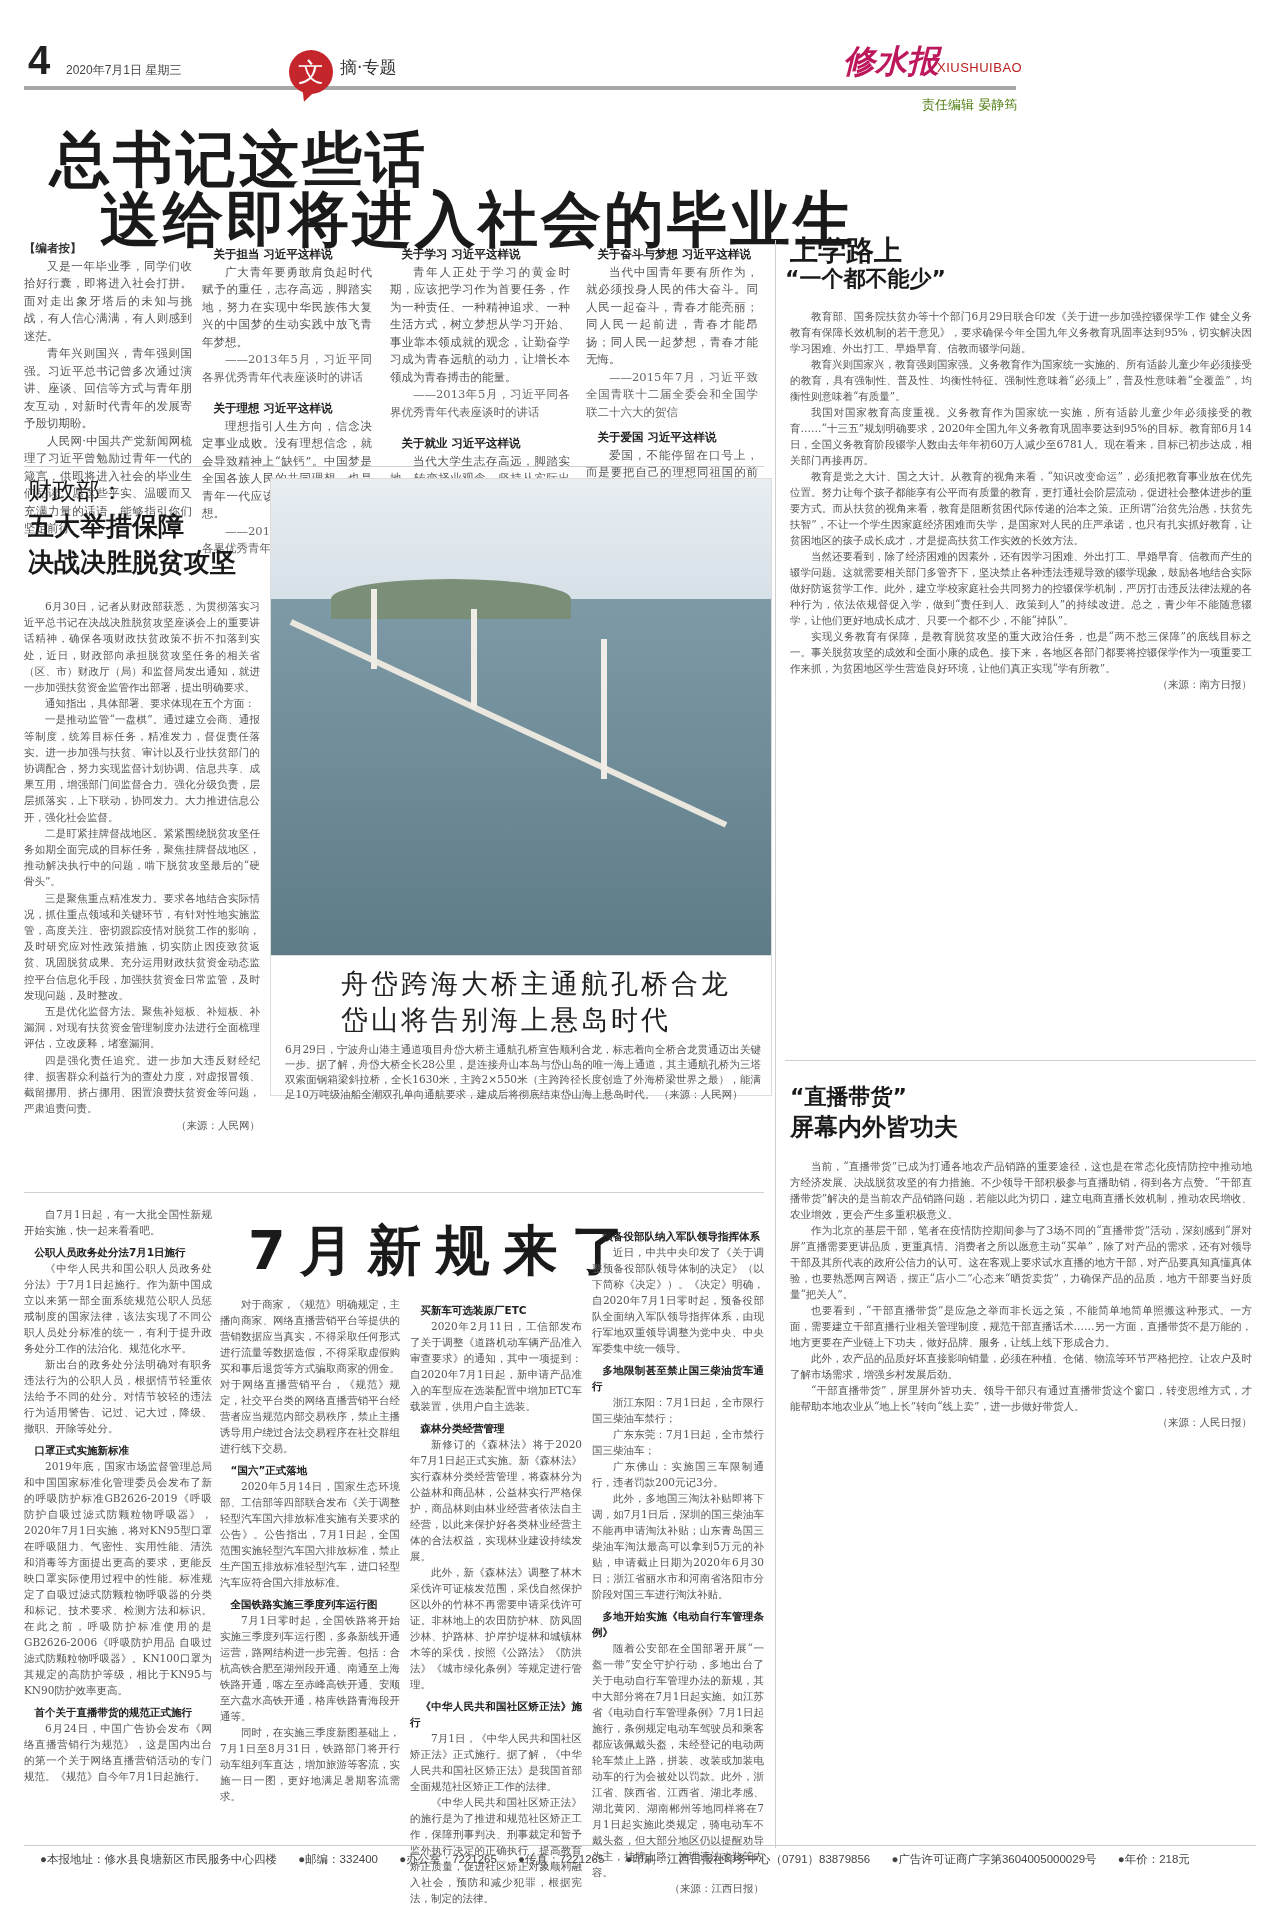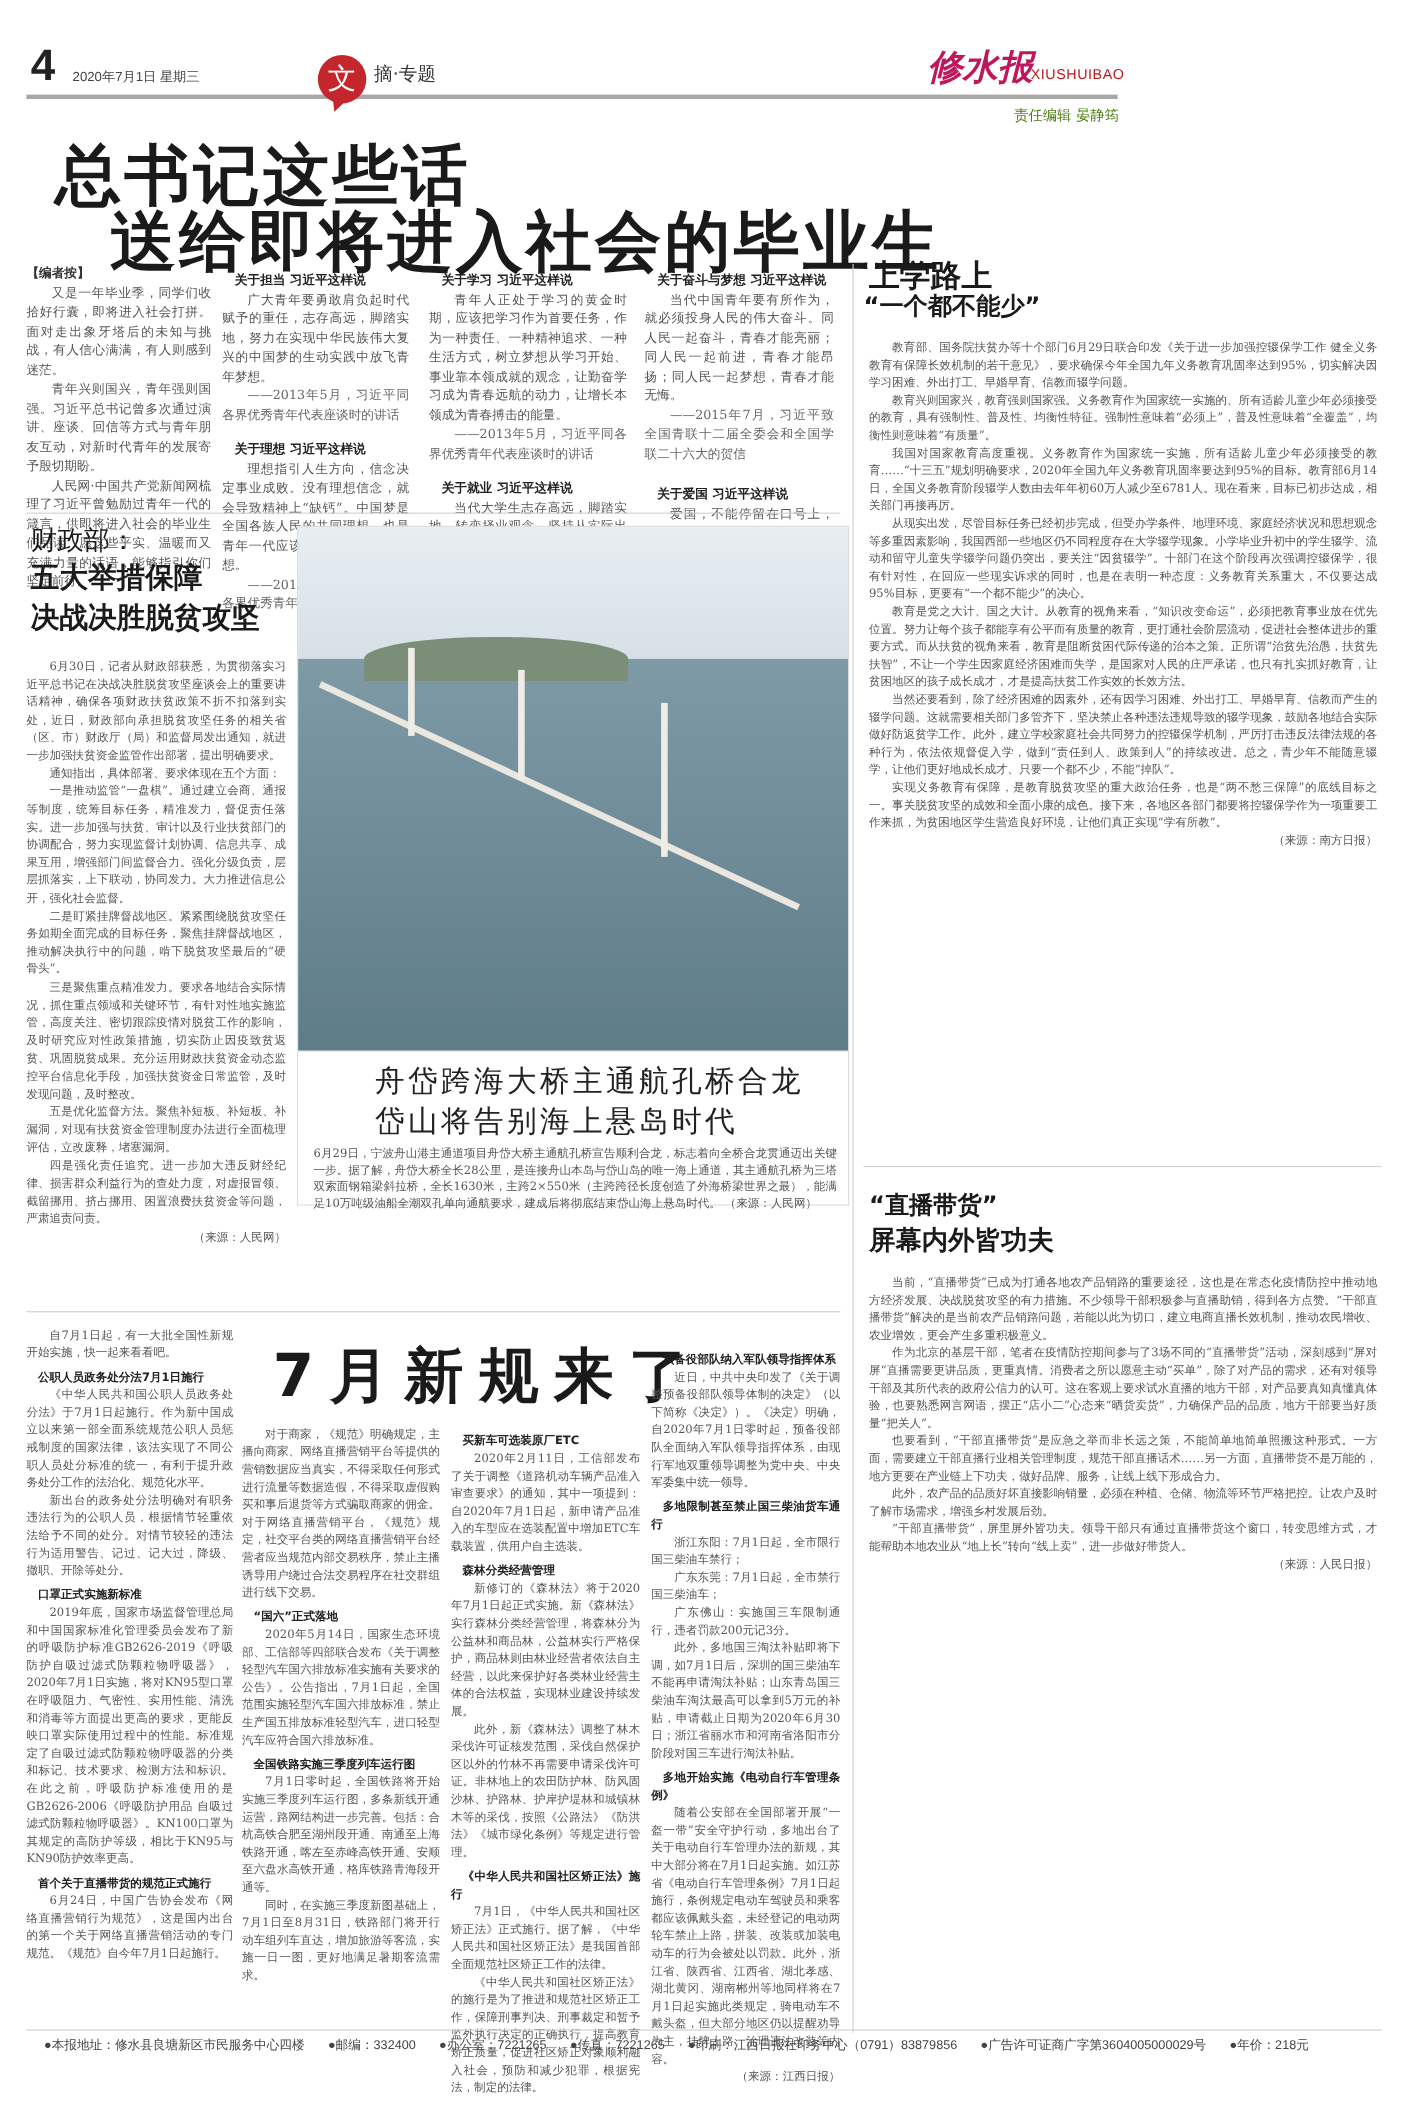--- a/index.html
+++ b/index.html
@@ -89,36 +89,35 @@
   <p class="src">——2013年5月，习近平同各界优秀青年代表座谈时的讲话</p>
   <div class="sub noindent" style="margin-top:14px;">关于就业  习近平这样说</div>
   <p>当代大学生志存高远，脚踏实地，转变择业观念，坚持从实际出发，勇于到基层一线和艰苦地方去，把人生的路一步步走稳走实，善于在平凡的岗位上创造不平凡的业绩。</p>
   <p class="src">——2013年5月，习近平在天津考察时指出</p>
 </div>
 
 <div class="col" style="left:586px; top:240px; width:172px;">
   <div class="sub noindent">关于奋斗与梦想  习近平这样说</div>
   <p>当代中国青年要有所作为，就必须投身人民的伟大奋斗。同人民一起奋斗，青春才能亮丽；同人民一起前进，青春才能昂扬；同人民一起梦想，青春才能无悔。</p>
   <p class="src">——2015年7月，习近平致全国青联十二届全委会和全国学联二十六大的贺信</p>
-  <div class="sub noindent" style="margin-top:20px;">关于爱国  习近平这样说</div>
+  <div class="sub noindent" style="margin-top:8px;">关于爱国  习近平这样说</div>
   <p>爱国，不能停留在口号上，而是要把自己的理想同祖国的前途、把自己的人生同民族的命运紧密联系在一起，扎根人民，奉献国家。</p>
   <p class="src">——2018年5月，习近平在北京大学师生座谈会上的讲话</p>
   <p class="right">（来源：人民网－中国共产党新闻网）</p>
 </div>
 
 <div class="vrule" style="left:775px; top:240px; height:1608px;"></div>
 <div class="hrule" style="left:24px; top:466px; width:740px;"></div>
 
 <div class="sec-title" style="left:790px; top:236px; font-size:28px; line-height:30px;">上学路上</div>
 <div class="sec-title" style="left:785px; top:264px; font-size:22px; line-height:30px;">“一个都不能少”</div>
 <div class="col" style="left:790px; top:308px; width:462px; font-size:10.5px; line-height:16px;">
   <p>教育部、国务院扶贫办等十个部门6月29日联合印发《关于进一步加强控辍保学工作 健全义务教育有保障长效机制的若干意见》，要求确保今年全国九年义务教育巩固率达到95%，切实解决因学习困难、外出打工、早婚早育、信教而辍学问题。</p>
   <p>教育兴则国家兴，教育强则国家强。义务教育作为国家统一实施的、所有适龄儿童少年必须接受的教育，具有强制性、普及性、均衡性特征。强制性意味着“必须上”，普及性意味着“全覆盖”，均衡性则意味着“有质量”。</p>
   <p>我国对国家教育高度重视。义务教育作为国家统一实施，所有适龄儿童少年必须接受的教育……“十三五”规划明确要求，2020年全国九年义务教育巩固率要达到95%的目标。教育部6月14日，全国义务教育阶段辍学人数由去年年初60万人减少至6781人。现在看来，目标已初步达成，相关部门再接再厉。</p>
-  <p>从现实出发，尽管目标任务已经初步完成，但受办学条件、地理环境、家庭经济状况和思想观念等多重因素影响，我国西部一些地区仍不同程度存在大学辍学现象。小学毕业升初中的学生辍学、流动和留守儿童失学辍学问题仍突出，要关注“因贫辍学”。十部门在这个阶段再次强调控辍保学，很有针对性，在回应一些现实诉求的同时，也是在表明一种态度：义务教育关系重大，不仅要达成95%目标，更要有“一个都不能少”的决心。</p>
   <p>教育是党之大计、国之大计。从教育的视角来看，“知识改变命运”，必须把教育事业放在优先位置。努力让每个孩子都能享有公平而有质量的教育，更打通社会阶层流动，促进社会整体进步的重要方式。而从扶贫的视角来看，教育是阻断贫困代际传递的治本之策。正所谓“治贫先治愚，扶贫先扶智”，不让一个学生因家庭经济困难而失学，是国家对人民的庄严承诺，也只有扎实抓好教育，让贫困地区的孩子成长成才，才是提高扶贫工作实效的长效方法。</p>
   <p>当然还要看到，除了经济困难的因素外，还有因学习困难、外出打工、早婚早育、信教而产生的辍学问题。这就需要相关部门多管齐下，坚决禁止各种违法违规导致的辍学现象，鼓励各地结合实际做好防返贫学工作。此外，建立学校家庭社会共同努力的控辍保学机制，严厉打击违反法律法规的各种行为，依法依规督促入学，做到“责任到人、政策到人”的持续改进。总之，青少年不能随意辍学，让他们更好地成长成才、只要一个都不少，不能“掉队”。</p>
   <p>实现义务教育有保障，是教育脱贫攻坚的重大政治任务，也是“两不愁三保障”的底线目标之一。事关脱贫攻坚的成效和全面小康的成色。接下来，各地区各部门都要将控辍保学作为一项重要工作来抓，为贫困地区学生营造良好环境，让他们真正实现“学有所教”。</p>
   <p class="right">（来源：南方日报）</p>
 </div>
 
 <div class="hrule" style="left:785px; top:1060px; width:471px;"></div>
 
 <div class="sec-title" style="left:790px; top:1082px; font-size:22px; line-height:30px;">“直播带货”</div>
 <div class="sec-title" style="left:790px; top:1112px; font-size:24px; line-height:30px;">屏幕内外皆功夫</div>

